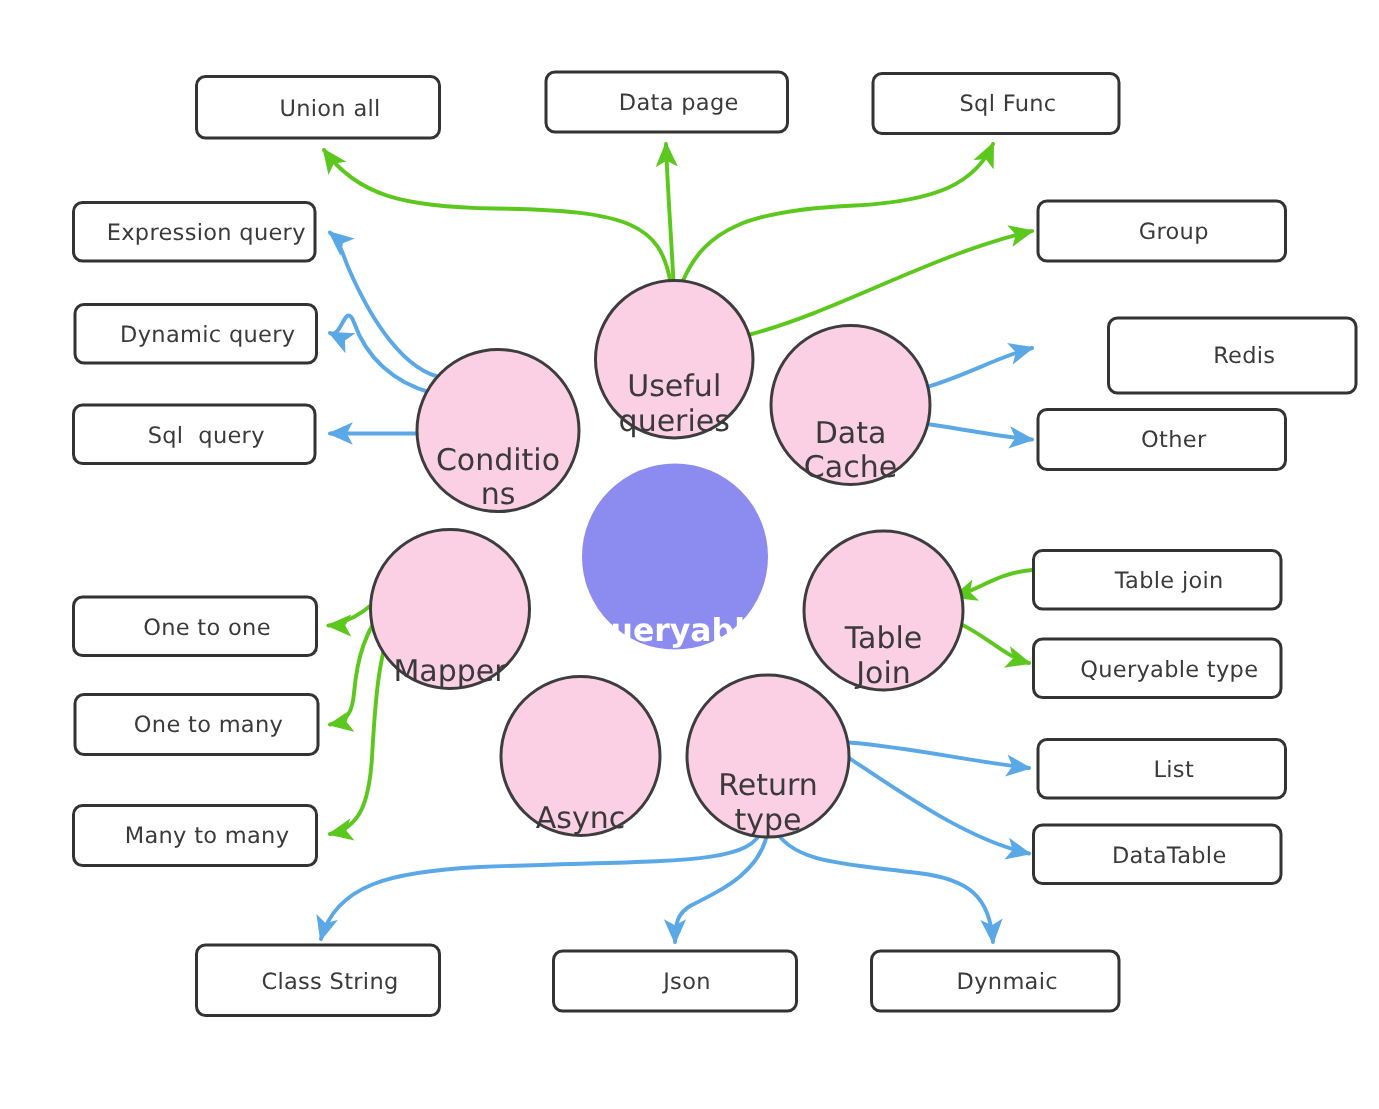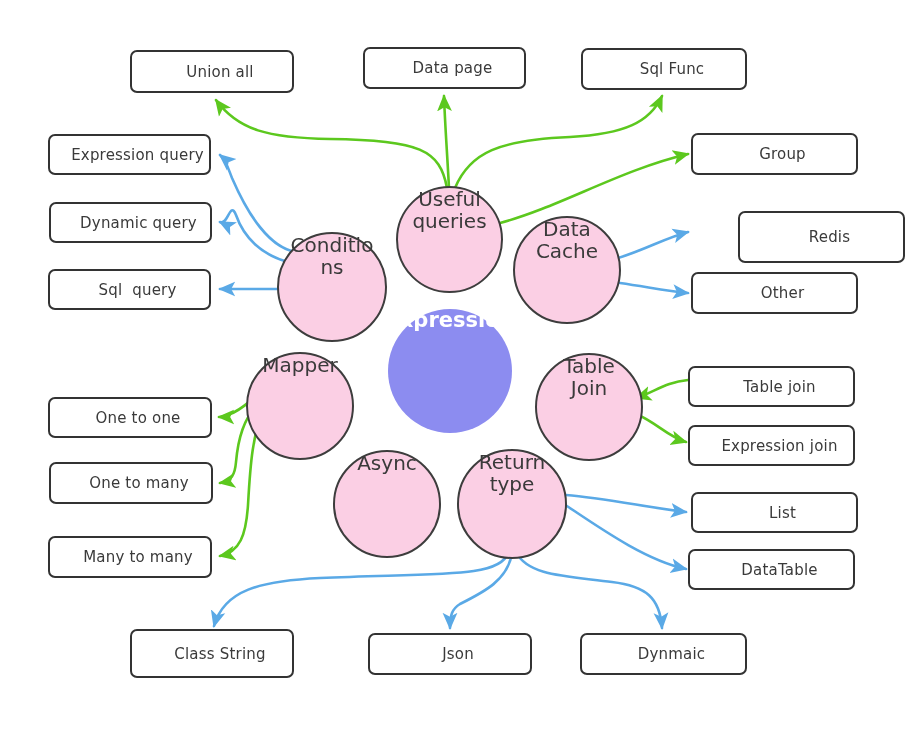--- a/index.html
+++ b/index.html
@@ -40,21 +40,21 @@
     letter-spacing: 0.2px;
     white-space: pre;
     z-index: 3;
     padding-left: 16px;
   }
   .node-circle {
     position: absolute;
     box-sizing: border-box;
     border-radius: 50%;
     display: flex;
-    align-items: flex-start;
+    align-items: flex-end;
     justify-content: center;
     text-align: center;
     line-height: 1.12;
     z-index: 4;
   }
   .circle-pink {
     background: #fbcfe4;
     border: 2.4px solid #3d3d3d;
     color: #3a3a3a;
     font-size: 20px;
@@ -113,21 +113,21 @@
 
       <path d="M 566,495 C 605,498 650,508 686,512" stroke="#5aa9e6" marker-end="url(#ah-blue)"></path>
       <path d="M 564,504 C 600,528 645,560 686,569" stroke="#5aa9e6" marker-end="url(#ah-blue)"></path>
       <path d="M 508,553 C 500,578 440,573 320,578 C 260,581 224,590 214,626" stroke="#5aa9e6" marker-end="url(#ah-blue)"></path>
       <path d="M 512,553 C 508,580 484,592 460,604 C 452,609 450,615 450,628" stroke="#5aa9e6" marker-end="url(#ah-blue)"></path>
       <path d="M 516,552 C 528,576 566,576 612,582 C 646,586 660,598 662,628" stroke="#5aa9e6" marker-end="url(#ah-blue)"></path>
     </g>
   </svg>
 
   <div class="node-circle circle-center" style="left:388px; top:309px; width:124px; height:124px;">
-    <span class="circle-label">Expression</span>
+    <span class="circle-label">Queryable</span>
   </div>
 
   <div class="node-circle circle-pink" style="left:396px; top:186px; width:107px; height:107px;">
     <span class="circle-label">Useful
 queries</span>
   </div>
 
   <div class="node-circle circle-pink" style="left:277px; top:232px; width:110px; height:110px;">
     <span class="circle-label">Conditio
 ns</span>
@@ -202,21 +202,21 @@
 
   <div class="node-box" style="left:49px; top:462px; width:164px; height:42px;">
     <span>One to many</span>
   </div>
 
   <div class="node-box" style="left:688px; top:366px; width:167px; height:41px;">
     <span>Table join</span>
   </div>
 
   <div class="node-box" style="left:688px; top:425px; width:167px; height:41px;">
-    <span>Expression join</span>
+    <span>Queryable type</span>
   </div>
 
   <div class="node-box" style="left:691px; top:492px; width:167px; height:41px;">
     <span>List</span>
   </div>
 
   <div class="node-box" style="left:688px; top:549px; width:167px; height:41px;">
     <span>DataTable</span>
   </div>
 

